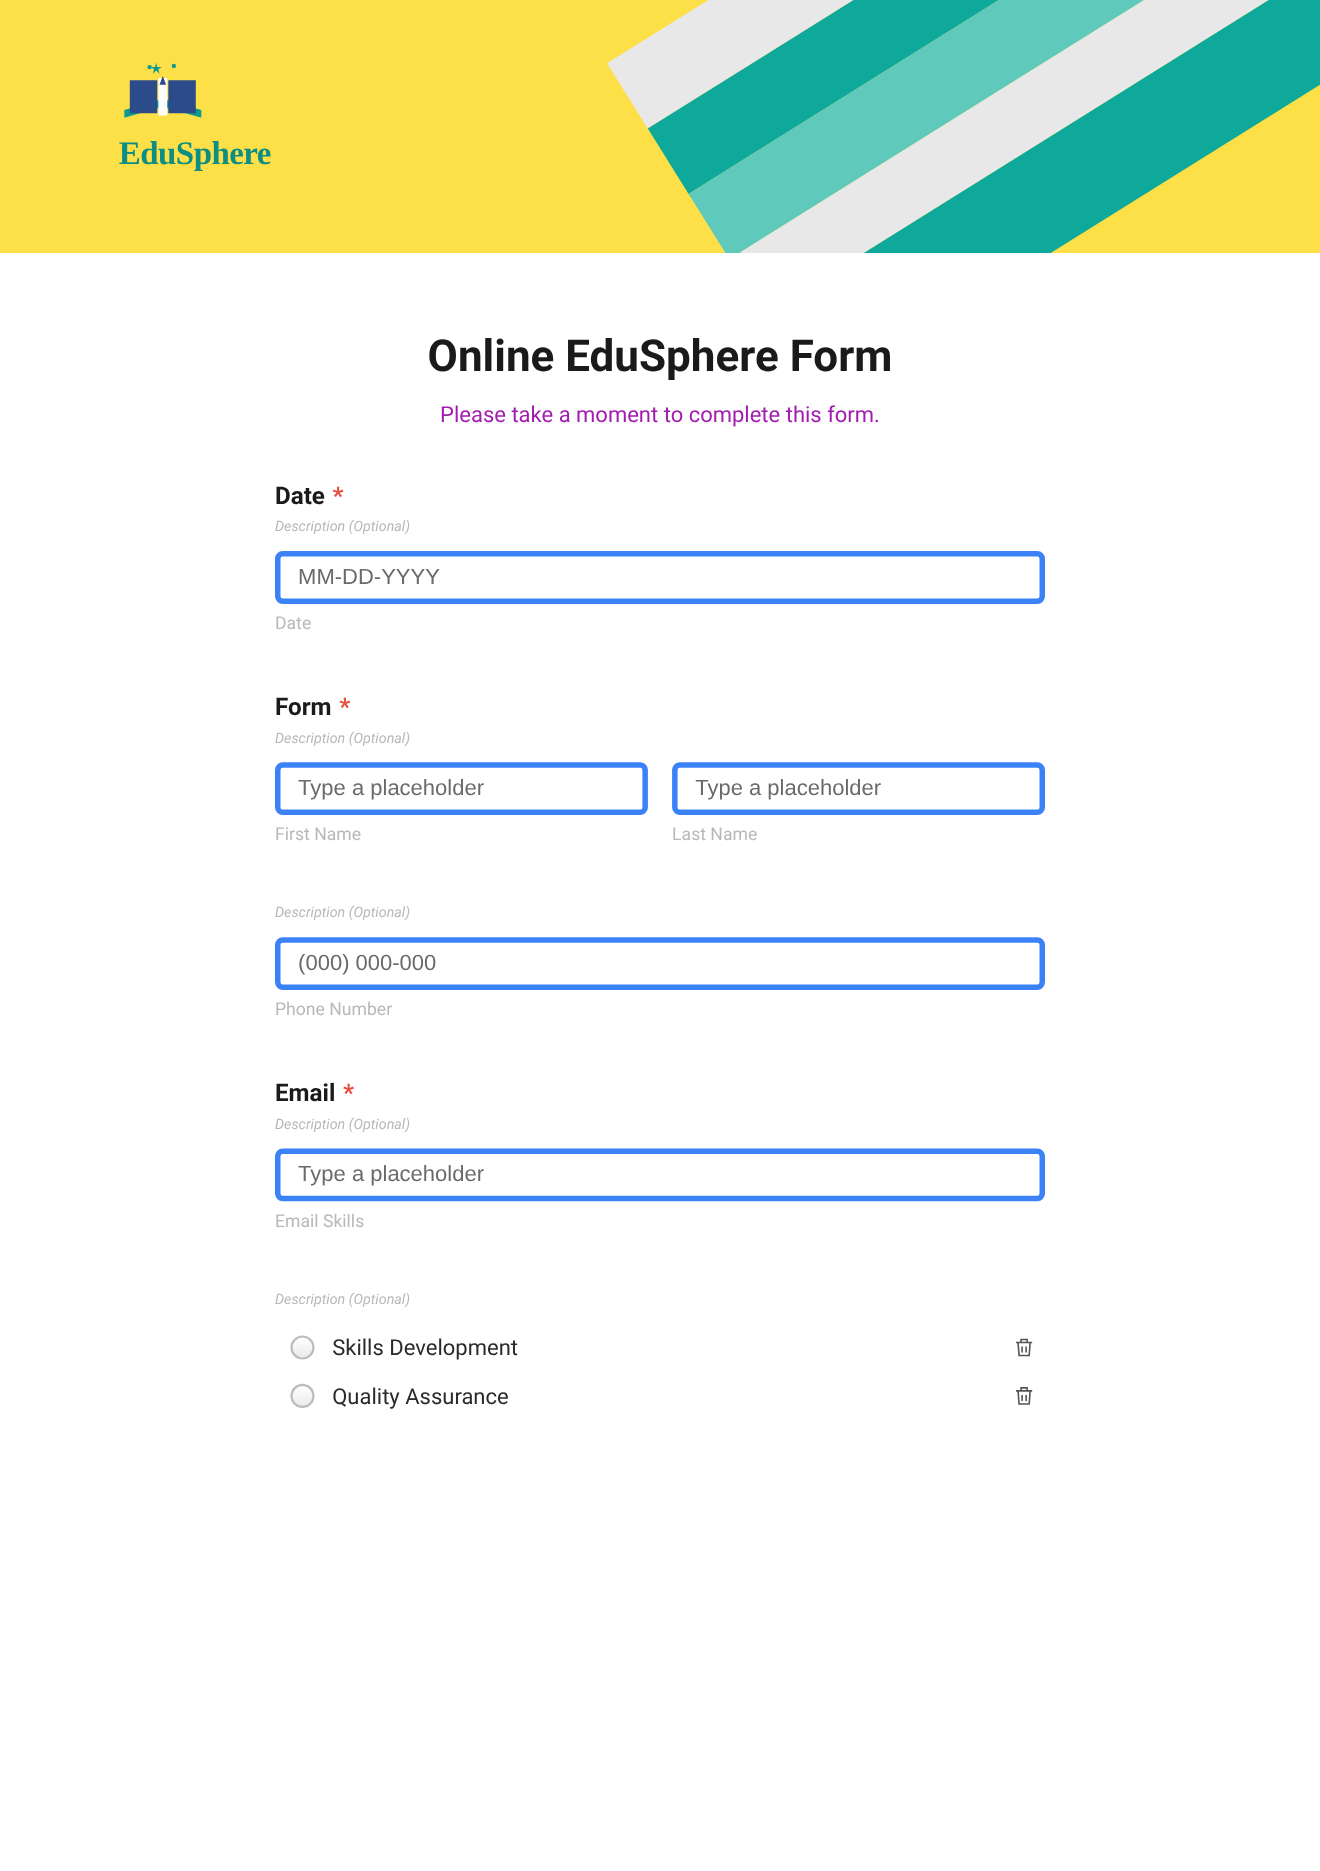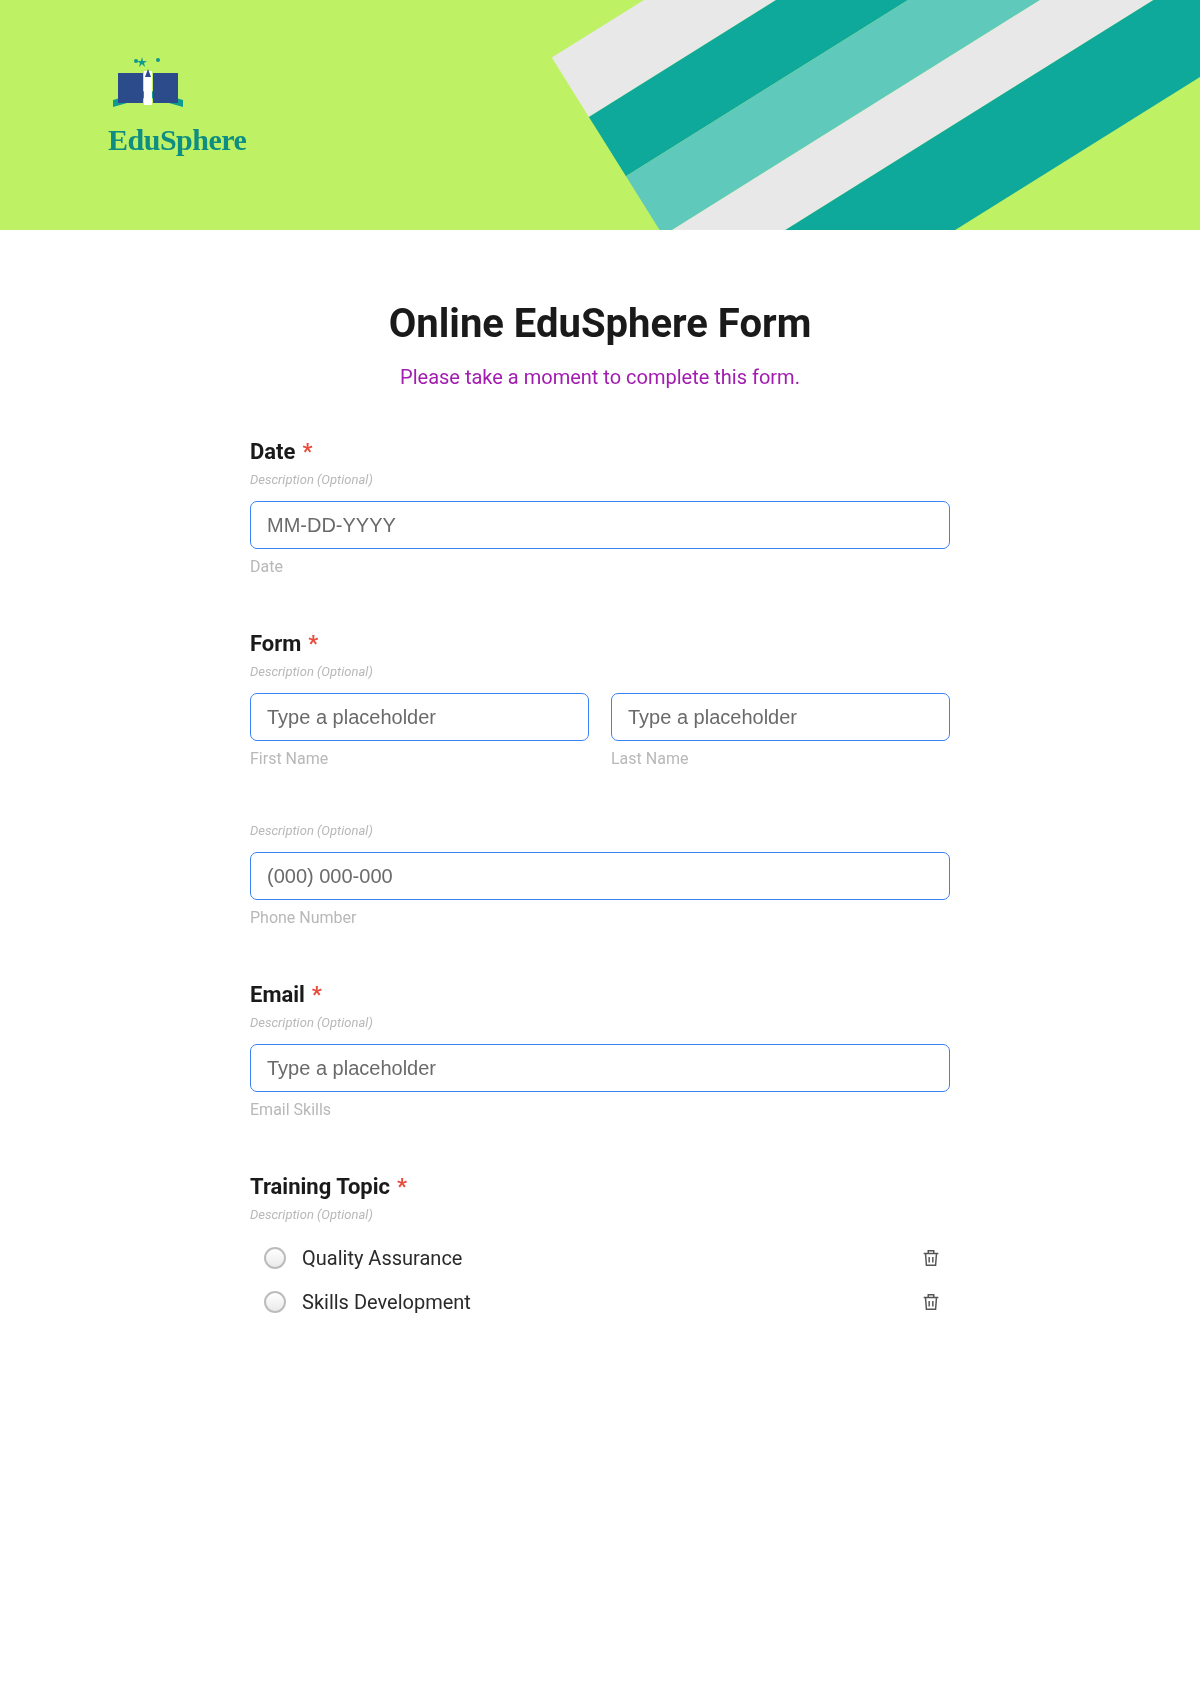--- a/index.html
+++ b/index.html
@@ -4,21 +4,21 @@
 <style>
   * { box-sizing: border-box; margin: 0; padding: 0; }
   body {
     font-family: -apple-system, BlinkMacSystemFont, "Segoe UI", Roboto, Arial, sans-serif;
     background: #fff;
     width: 1200px;
     position: relative;
     overflow-x: hidden;
   }
   .header {
-    background: #bef264;
+    background: #fde047;
     height: 230px;
     position: relative;
     overflow: hidden;
   }
   .stripes {
     position: absolute;
     top: -200px;
     right: -250px;
     width: 800px;
     height: 600px;
@@ -84,21 +84,21 @@
   .desc {
     font-size: 13px;
     color: #b8b8b8;
     font-style: italic;
     margin-top: 8px;
     margin-bottom: 14px;
   }
   .input {
     width: 100%;
     height: 48px;
-    border: 1px solid #3b82f6;
+    border: 5px solid #3b82f6;
     border-radius: 7px;
     padding: 0 16px;
     font-size: 20px;
     color: #ec4899;
     background: #fff;
   }
   .input::placeholder { color: #6a6a6a; }
   .sub-label {
     font-size: 16px;
     color: #b8b8b8;
@@ -206,39 +206,35 @@
     <div>
       <span class="field-label">Email</span>
       <span class="req field-label">*</span>
     </div>
     <div class="desc">Description (Optional)</div>
     <input class="input" placeholder="Type a placeholder" style="">
     <div class="sub-label">Email Skills</div>
   </div>
 
   <div class="field" style="margin-bottom:10px">
-    <div>
-      <span class="field-label">Training Topic</span>
-      <span class="req field-label">*</span>
-    </div>
-    <div class="desc">Description (Optional)</div>
+    <div class="desc">Description (Optional)</div>
+
+    <div class="option-row">
+      <div class="radio"></div>
+      <div class="opt-label">Skills Development</div>
+      <div class="trash">
+        <svg viewBox="0 0 24 24">
+            <path d="M4 7h16M9 7V4h6v3M6 7l1 13h10l1-13M10 11v6M14 11v6"></path>
+          </svg>
+      </div>
+    </div>
 
     <div class="option-row">
       <div class="radio"></div>
       <div class="opt-label">Quality Assurance</div>
       <div class="trash">
         <svg viewBox="0 0 24 24">
             <path d="M4 7h16M9 7V4h6v3M6 7l1 13h10l1-13M10 11v6M14 11v6"></path>
           </svg>
       </div>
     </div>
-
-    <div class="option-row">
-      <div class="radio"></div>
-      <div class="opt-label">Skills Development</div>
-      <div class="trash">
-        <svg viewBox="0 0 24 24">
-            <path d="M4 7h16M9 7V4h6v3M6 7l1 13h10l1-13M10 11v6M14 11v6"></path>
-          </svg>
-      </div>
-    </div>
   </div>
 </div>
 
 </body></html>

